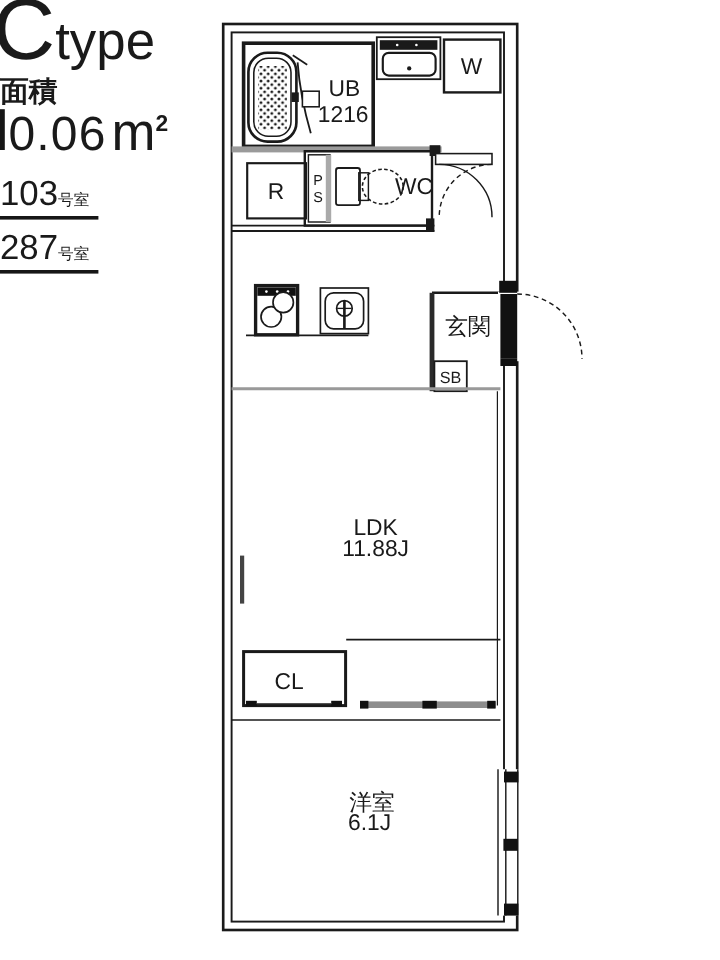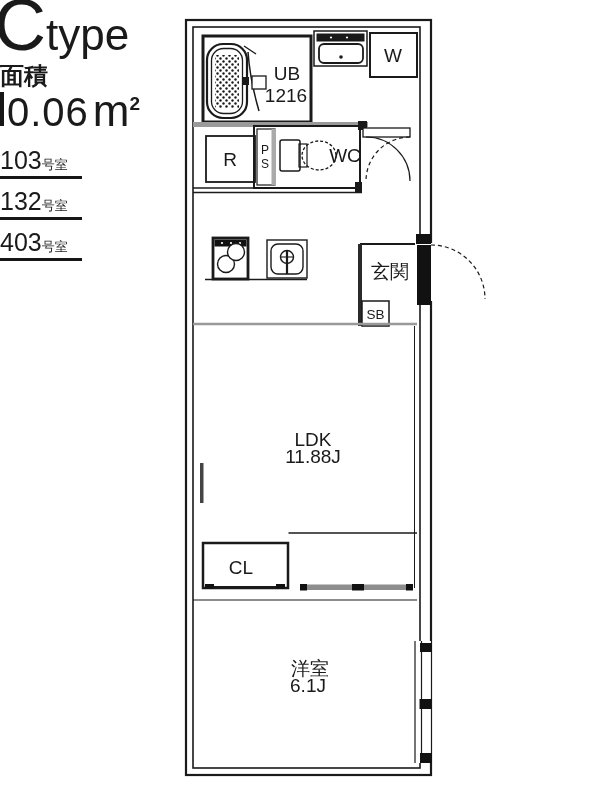--- a/index.html
+++ b/index.html
@@ -13,21 +13,21 @@
   .area-caption{position:absolute;top:60px;left:0;font-size:24px;font-weight:bold;}
   .area-row{position:absolute;top:86px;left:0;white-space:nowrap;}
   .area-row .sliver{display:inline-block;width:4px;height:34px;background:#161616;
                     margin-right:3px;vertical-align:baseline;}
   .area-row .num{font-size:40px;letter-spacing:1px;}
   .area-row .unit{font-size:44px;margin-left:4px;text-align:right;}
   .area-row sup{font-size:19px;font-weight:bold;vertical-align:super;}
   .room-list{position:absolute;top:146px;left:0;list-style:none;margin:0;padding:0;}
   .room-list li{width:82px;border-bottom:3px solid #161616;padding-bottom:1px;
                 margin-bottom:8px;white-space:nowrap;}
-  .room-list .num{font-size:25px;}
+  .room-list .num{font-size:29px;}
   .room-list .sfx{font-size:13px;font-weight:normal;}
   
   .plan{position:absolute;left:0;top:0;}
   svg text{fill:#1a1a1a;}
   .lbl{font-size:19px;}
 </style>
 </head>
 <body>
 
 <div class="stage">
@@ -38,24 +38,21 @@
     </div>
     <div class="area-caption">面積</div>
     <div class="area-row">
       <span class="sliver"></span><span class="num">0.06</span><span class="unit"><span>m</span><sup>2</sup></span>
     </div>
     <ul class="room-list">
       <li>
         <span class="num">103</span><span class="sfx">号室</span>
       </li>
       <li>
-        <span class="num">132</span><span class="sfx">号室</span>
-      </li>
-      <li>
-        <span class="num">403</span><span class="sfx">号室</span>
+        <span class="num">287</span><span class="sfx">号室</span>
       </li>
     </ul>
   </div>
 
   <svg class="plan" width="600" height="800" viewBox="0 0 600 800">
     <defs>
       <pattern id="tubdots" width="6" height="6" patternUnits="userSpaceOnUse">
         <circle cx="1.5" cy="1.5" r="1.2" fill="#1a1a1a"></circle>
         <circle cx="4.5" cy="4.5" r="1.2" fill="#1a1a1a"></circle>
       </pattern>

